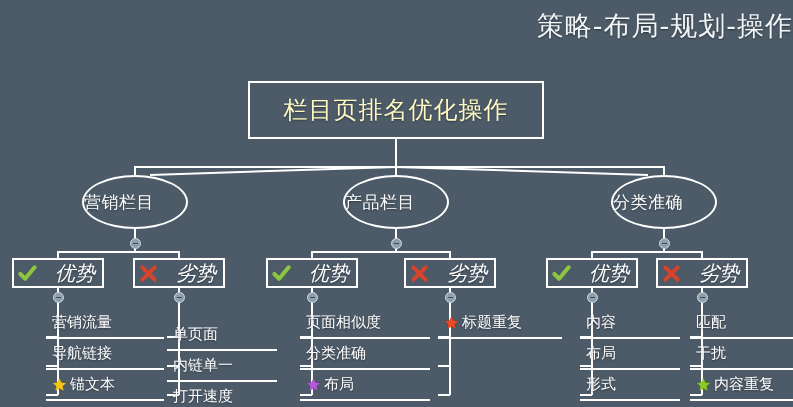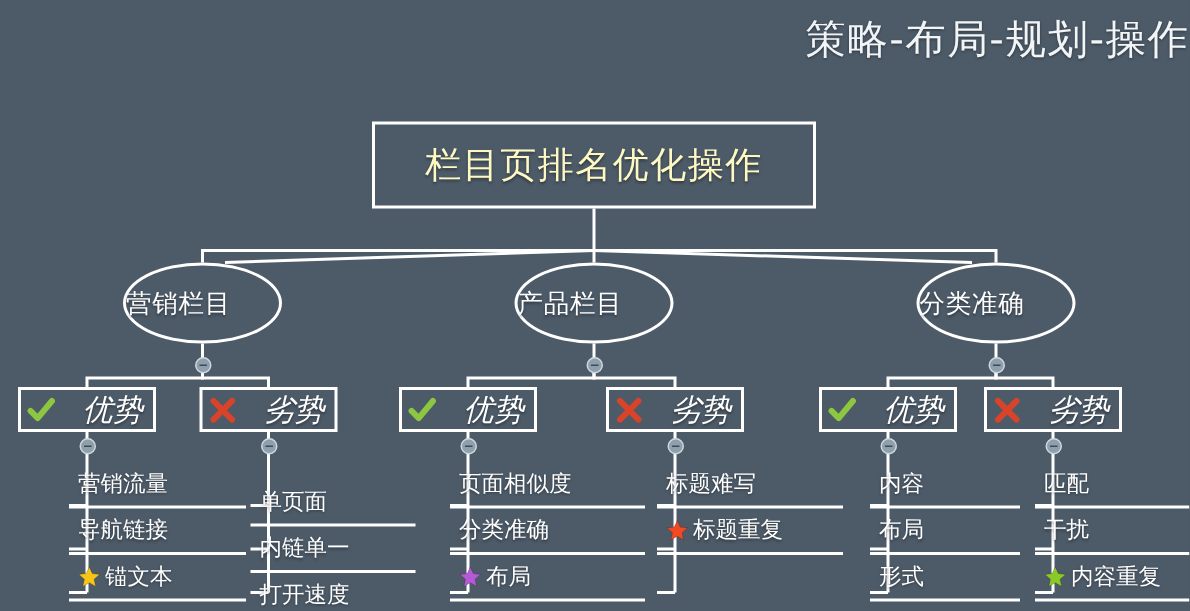--- a/index.html
+++ b/index.html
@@ -290,23 +290,20 @@
         <span class="mark">
           <svg width="19" height="19" viewBox="0 0 20 20">
             <path d="M3.5 3.5 L16.5 16.5 M16.5 3.5 L3.5 16.5" stroke="#d8432a" stroke-width="4.2" fill="none" stroke-linecap="round"></path>
           </svg>
         </span>
         <span class="pc-label">劣势</span>
       </div>
       <div class="toggle" style="left: 450px; top: 292px;"></div>
       <div class="leaf-list" style="left: 438px; top: 308px; width: 124px;">
         <div class="leaf">
-          <span class="leaf-text">标题难写</span>
-        </div>
-        <div class="leaf">
           <span class="star">
             <svg width="15" height="15" viewBox="0 0 20 20">
               <path d="M10 1.3 L12.7 7.2 L19.2 7.9 L14.3 12.2 L15.7 18.6 L10 15.3 L4.3 18.6 L5.7 12.2 L0.8 7.9 L7.3 7.2 Z" fill="#f04a24" stroke="rgba(0,0,0,.25)" stroke-width=".7"></path>
             </svg>
           </span>
           <span class="leaf-text">标题重复</span>
         </div>
       </div>
       <div class="ellipse" style="left: 664px; top: 175px;">
         <span>分类准确</span>

